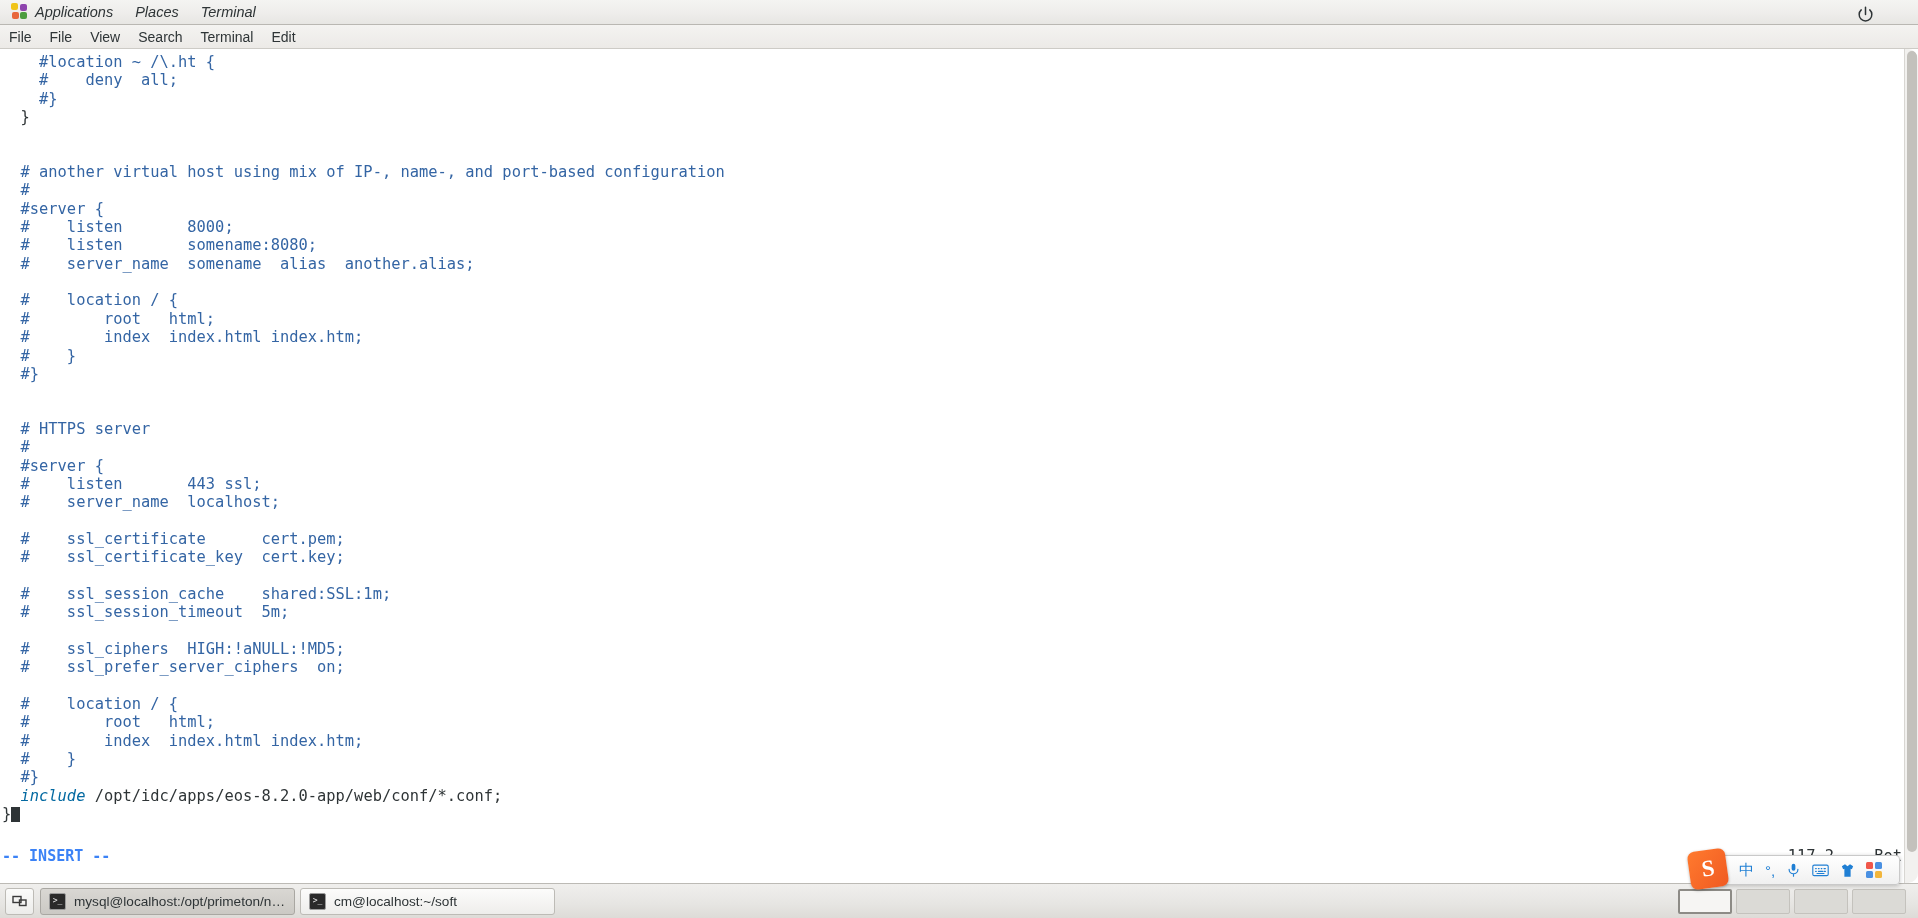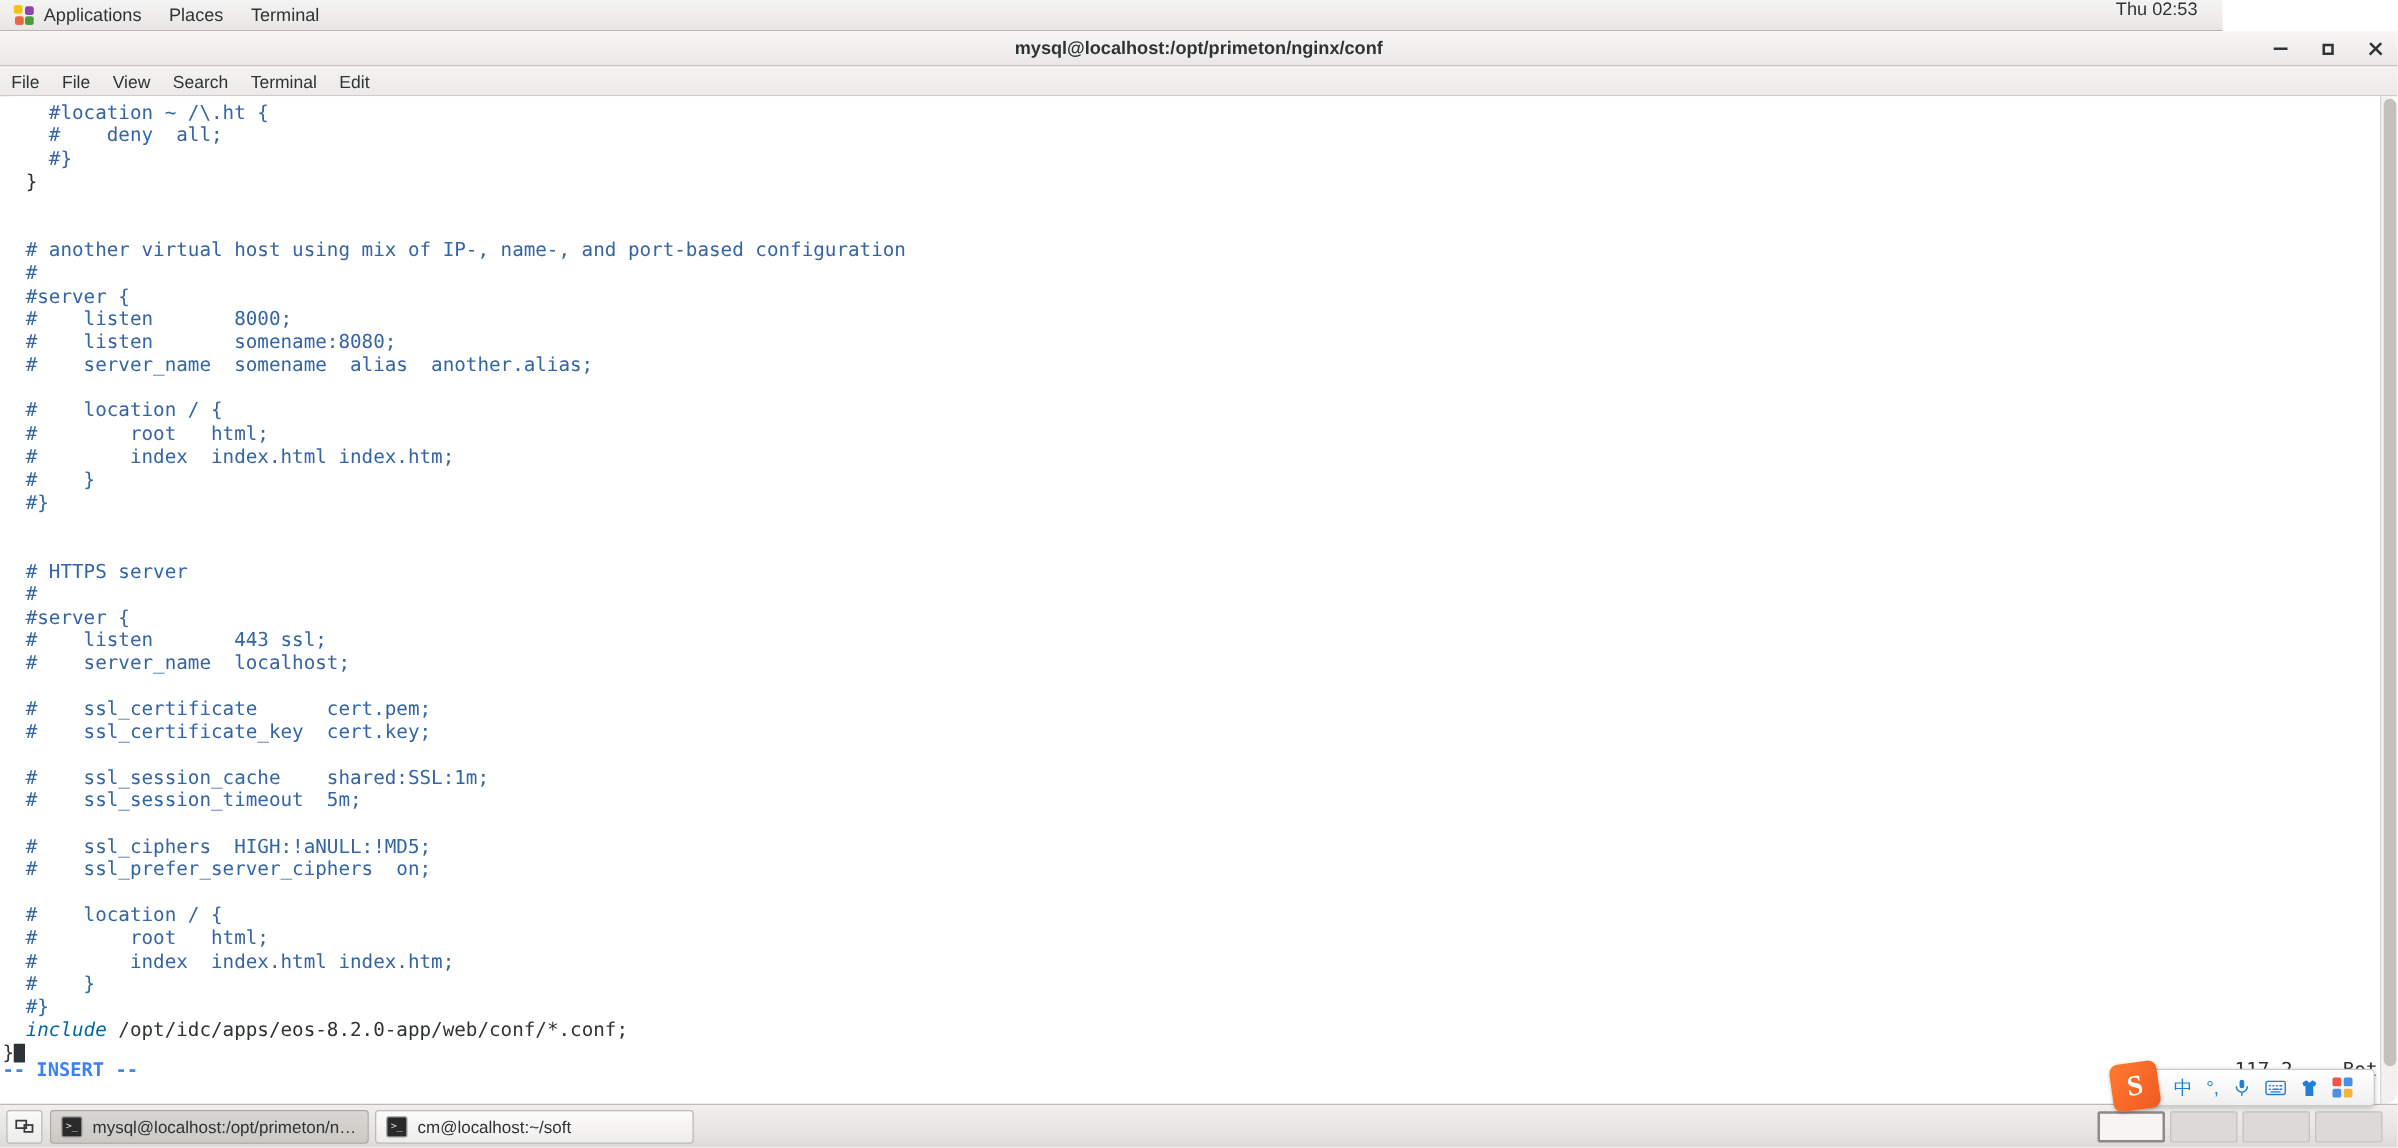--- a/index.html
+++ b/index.html
@@ -7,25 +7,25 @@
   html, body {
     width: 1918px; height: 918px;
     overflow: hidden;
     font-family: "Liberation Sans", sans-serif;
     background: #ffffff;
   }
 
   
   #top-panel {
     position: absolute; top: 0; left: 0;
-    width: 1778px; height: 25px;
+    width: 1918px; height: 25px;
     background: linear-gradient(to bottom, #f4f4f2 0%, #eeedeb 55%, #e7e6e3 100%);
     border-bottom: 1px solid #b9b7b2;
-    display: flex; align-items: flex-start;
-    font-size: 14.5px; color: #2e3436;
+    display: flex; align-items: flex-end;
+    font-size: 14.5px; color: #2e3436; font-style: italic;
   }
   .panel-menu {
     padding: 0 11px; height: 25px;
     display: flex; align-items: center; gap: 7px;
     cursor: default;
   }
   #apps-icon { width: 17px; height: 17px; position: relative; display:inline-block; }
   #apps-icon i {
     position: absolute; width: 7px; height: 7px; border-radius: 2px; display:block;
   }
@@ -263,34 +263,20 @@
       <svg class="tray-icon" viewBox="0 0 24 24" fill="none" stroke="#2e3436" stroke-width="1.9" stroke-linecap="round">
         <path d="M12 3v9"></path>
         <path d="M6.6 6.2a8 8 0 1 0 10.8 0"></path>
       </svg>
     </span>
   </div>
 </div>
 
 <div id="terminal-window">
 
-  <div id="title-bar">
-    <div id="window-title">mysql@localhost:/opt/primeton/nginx/conf</div>
-    <div id="window-controls">
-      <span class="win-btn">
-          <span class="glyph-min"></span>
-        </span>
-      <span class="win-btn">
-          <span class="glyph-max"></span>
-        </span>
-      <span class="win-btn">
-          <span class="glyph-close"></span>
-        </span>
-    </div>
-  </div>
 
   <div id="menu-bar">
     <span class="menu-item">File</span>
     <span class="menu-item">File</span>
     <span class="menu-item">View</span>
     <span class="menu-item">Search</span>
     <span class="menu-item">Terminal</span>
     <span class="menu-item">Edit</span>
   </div>
 

